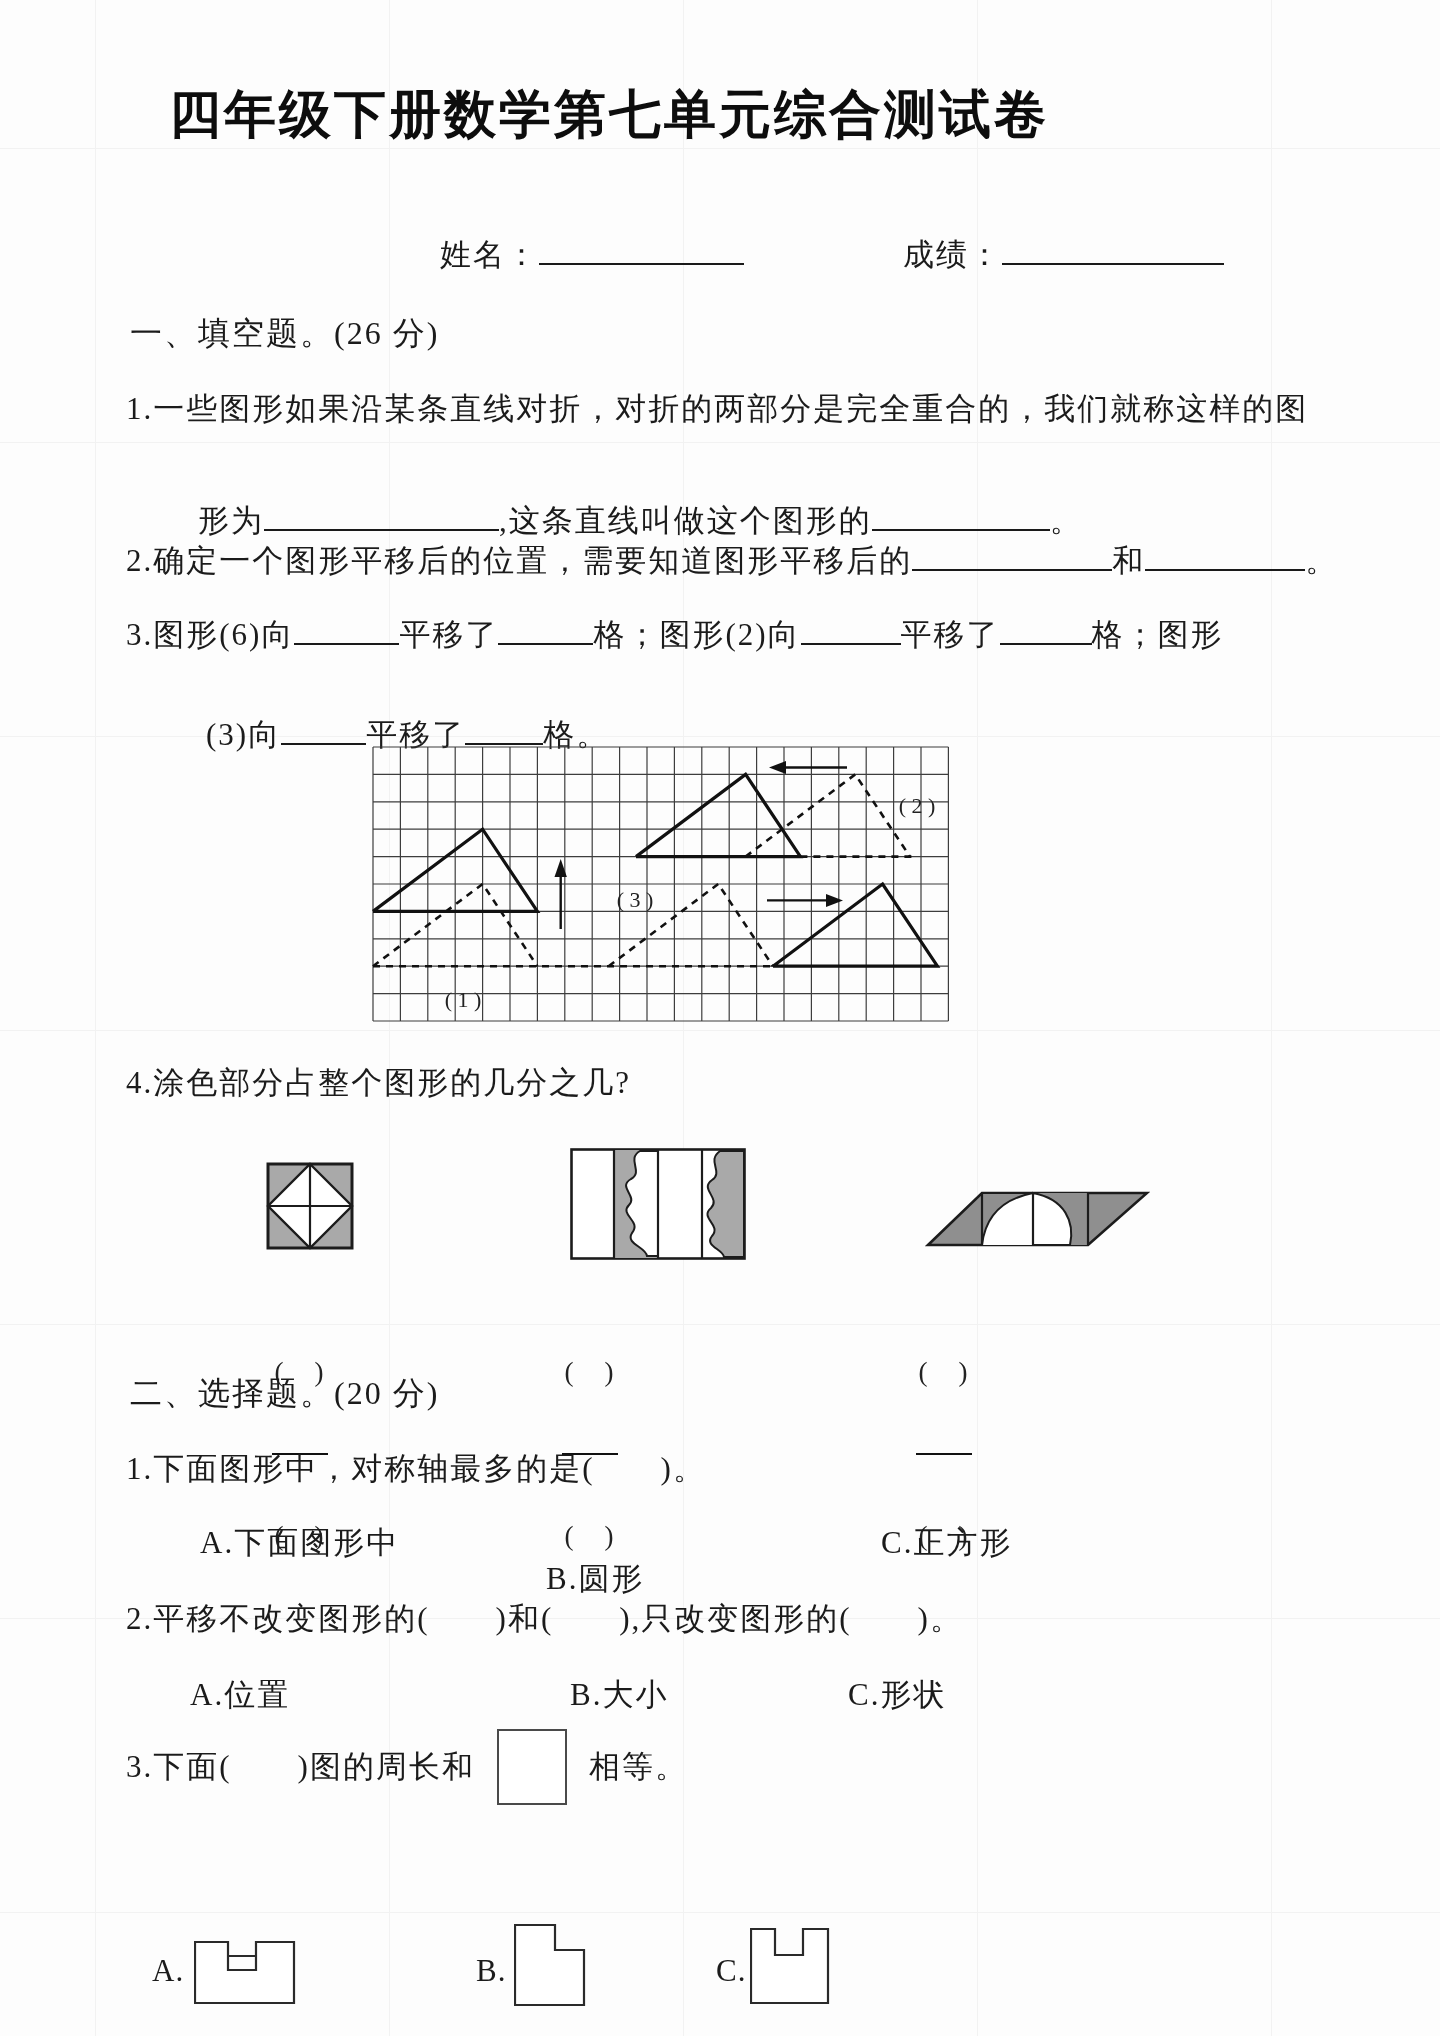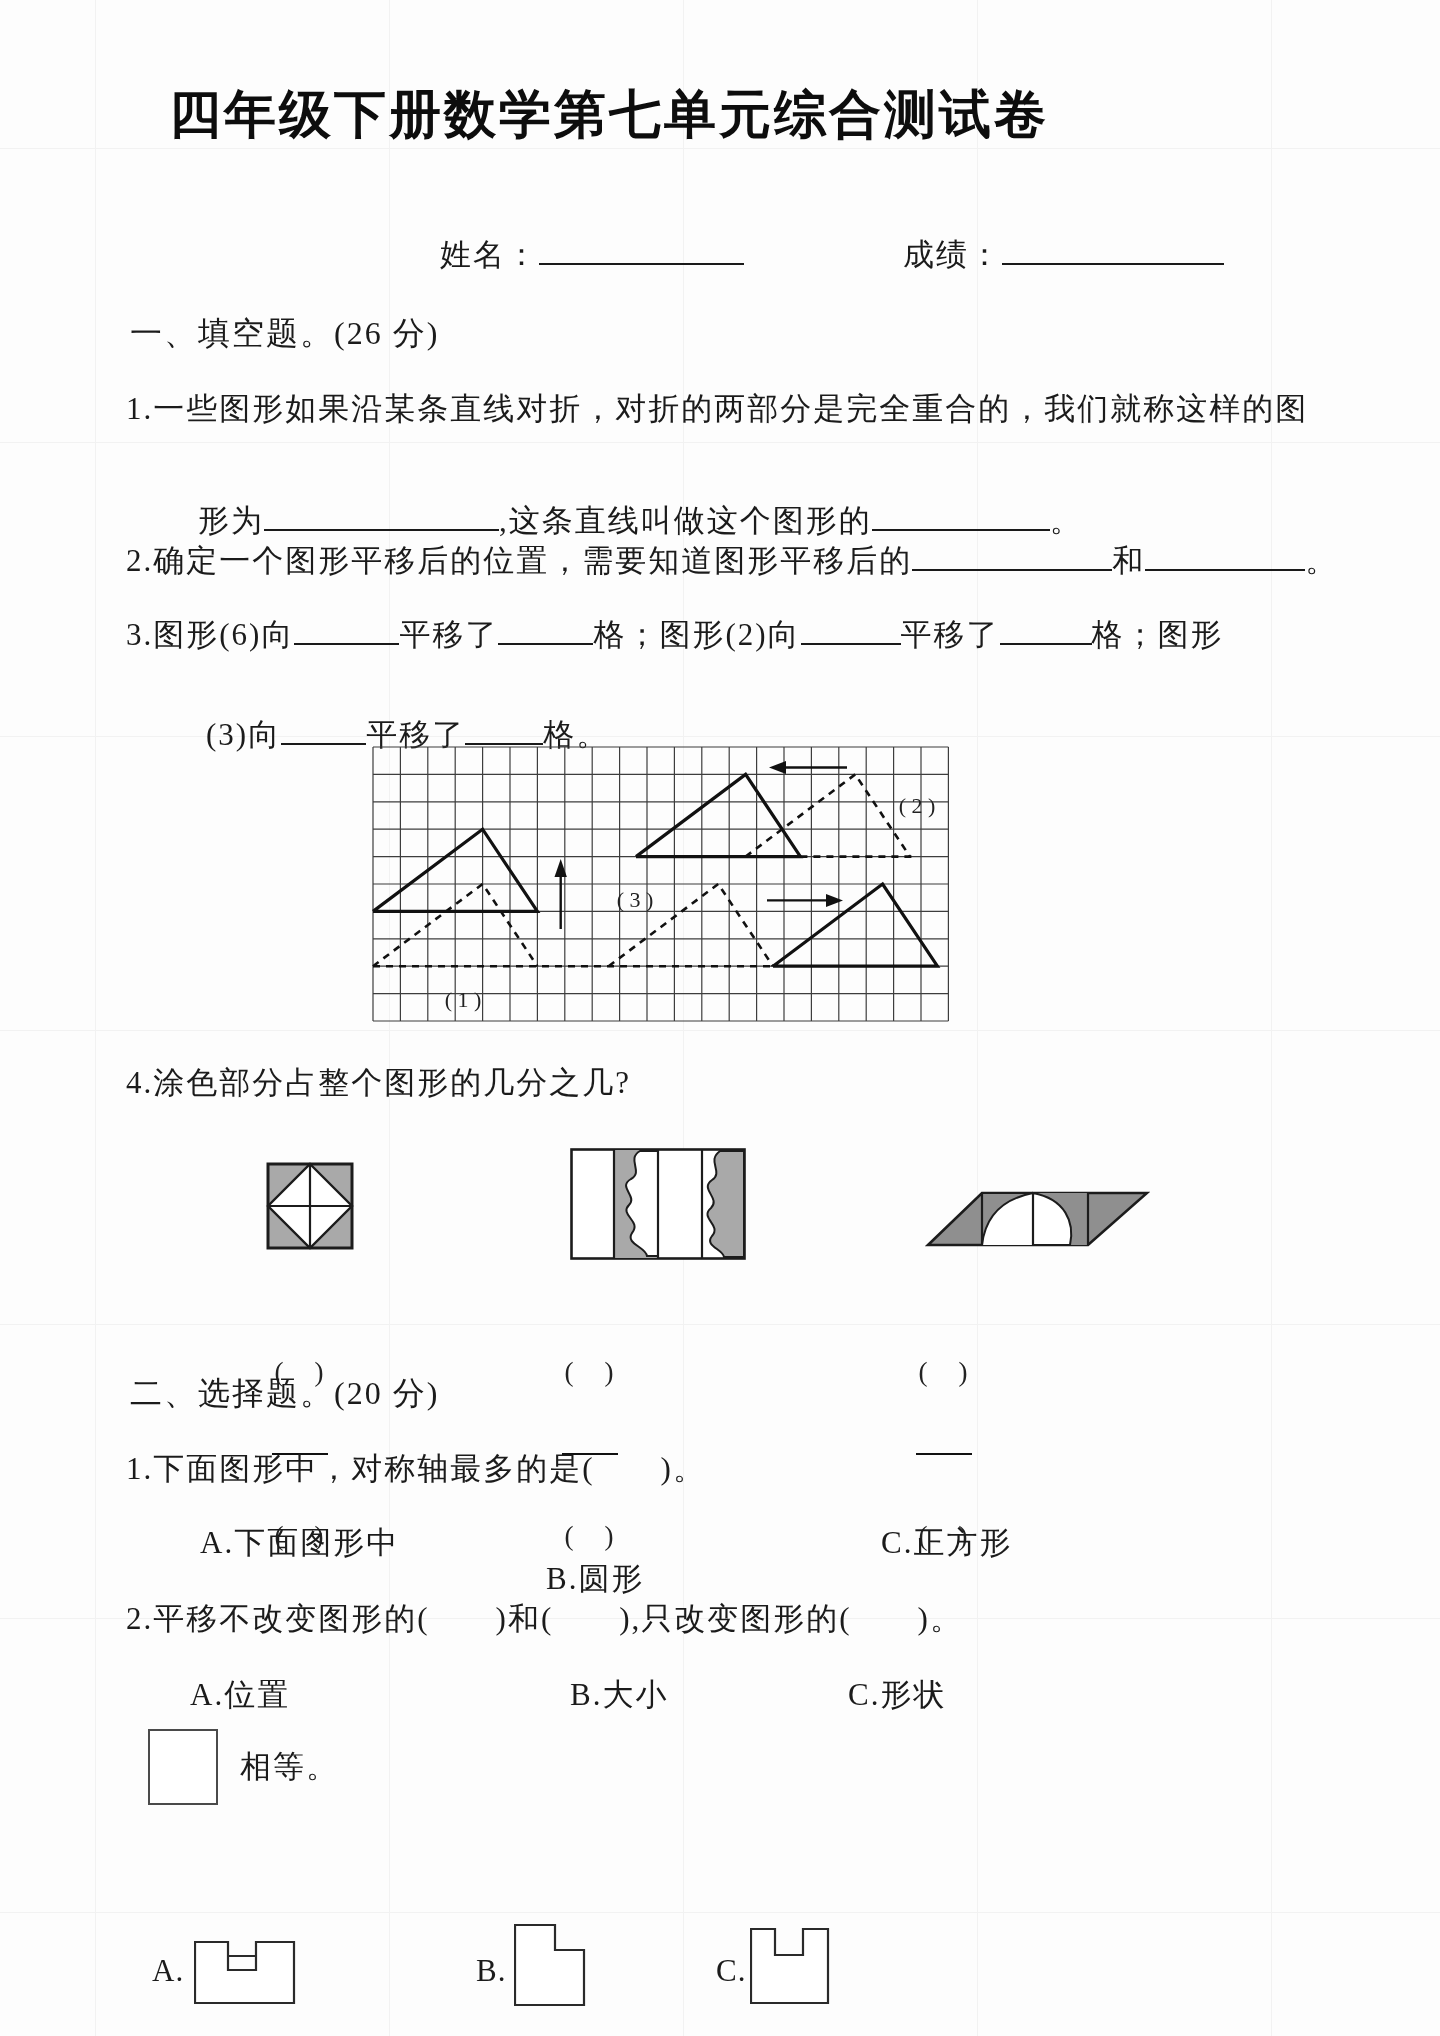--- a/index.html
+++ b/index.html
@@ -159,20 +159,21 @@
 <div class="abs body-text" style="top:1522px;left:200px;">A.下面图形中</div>
 <div class="abs body-text" style="top:1522px;left:546px;margin-top:36px;">B.圆形</div>
 <div class="abs body-text" style="top:1522px;left:881px;">C.正方形</div>
 
 <div class="abs body-text" style="top:1598px;left:126px;">2.平移不改变图形的(　　)和(　　),只改变图形的(　　)。</div>
 <div class="abs body-text" style="top:1674px;left:190px;">A.位置</div>
 <div class="abs body-text" style="top:1674px;left:570px;">B.大小</div>
 <div class="abs body-text" style="top:1674px;left:848px;">C.形状</div>
 
 <div class="abs body-text" style="top:1722px;left:126px;height:90px;display:flex;align-items:center;">
+    <span>3.下面(　　)图的周长和</span>
     <span class="boxseg" style="width: 66px; height: 72px;"></span>
     <span>相等。</span>
   </div>
 
 <div class="abs figlabel" style="top:1953px;left:152px;">A.</div>
 <svg class="abs" style="top:1930px;left:194px;" width="102" height="74" viewBox="0 0 102 74">
   <path d="M1,73 L1,12 L34,12 L34,40 L62,40 L62,12 L100,12 L100,73 Z" fill="#ffffff" stroke="#2a2a2a" stroke-width="2.2"></path>
   <line x1="34" y1="26" x2="62" y2="26" stroke="#2a2a2a" stroke-width="2"></line>
 </svg>
 

